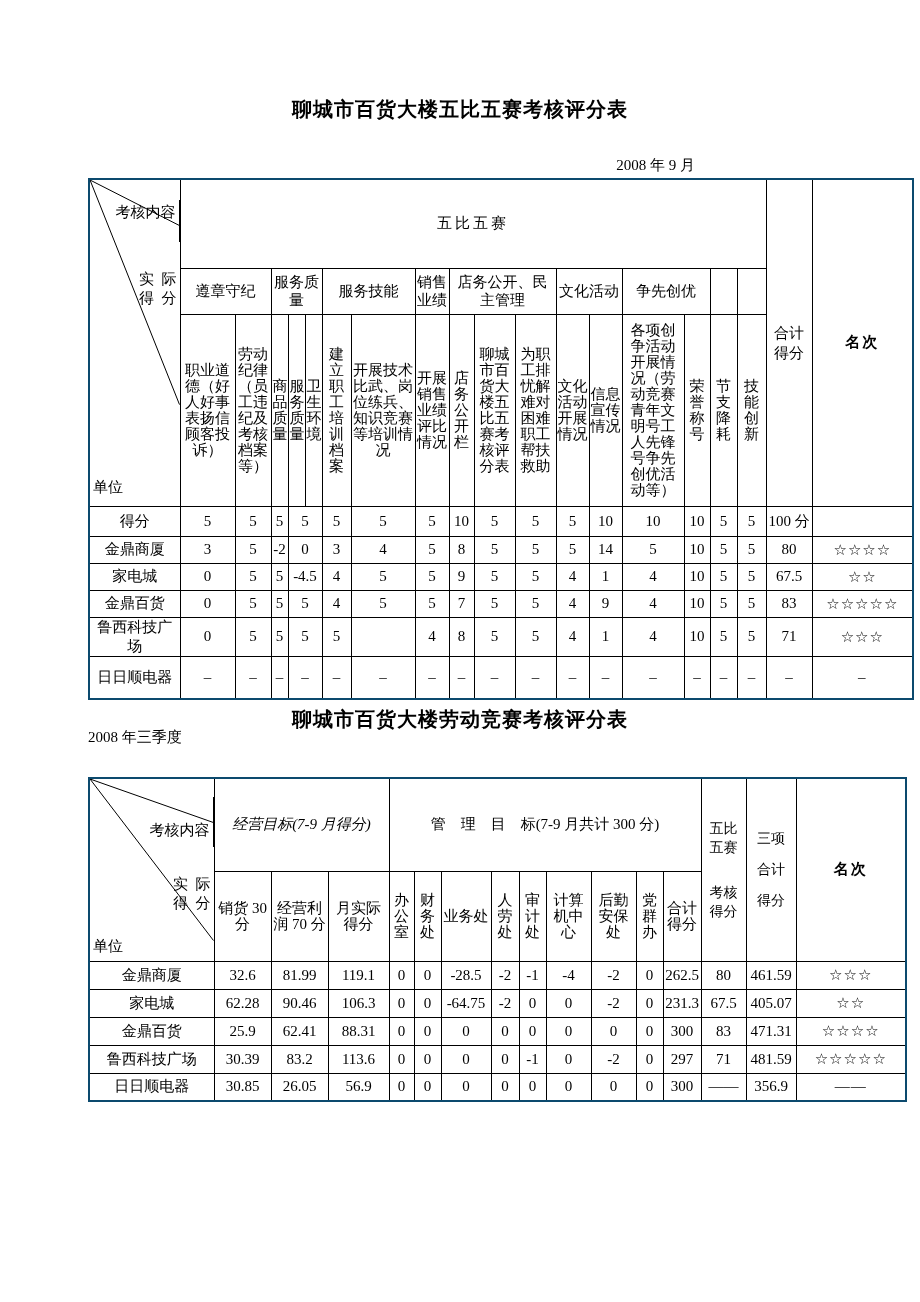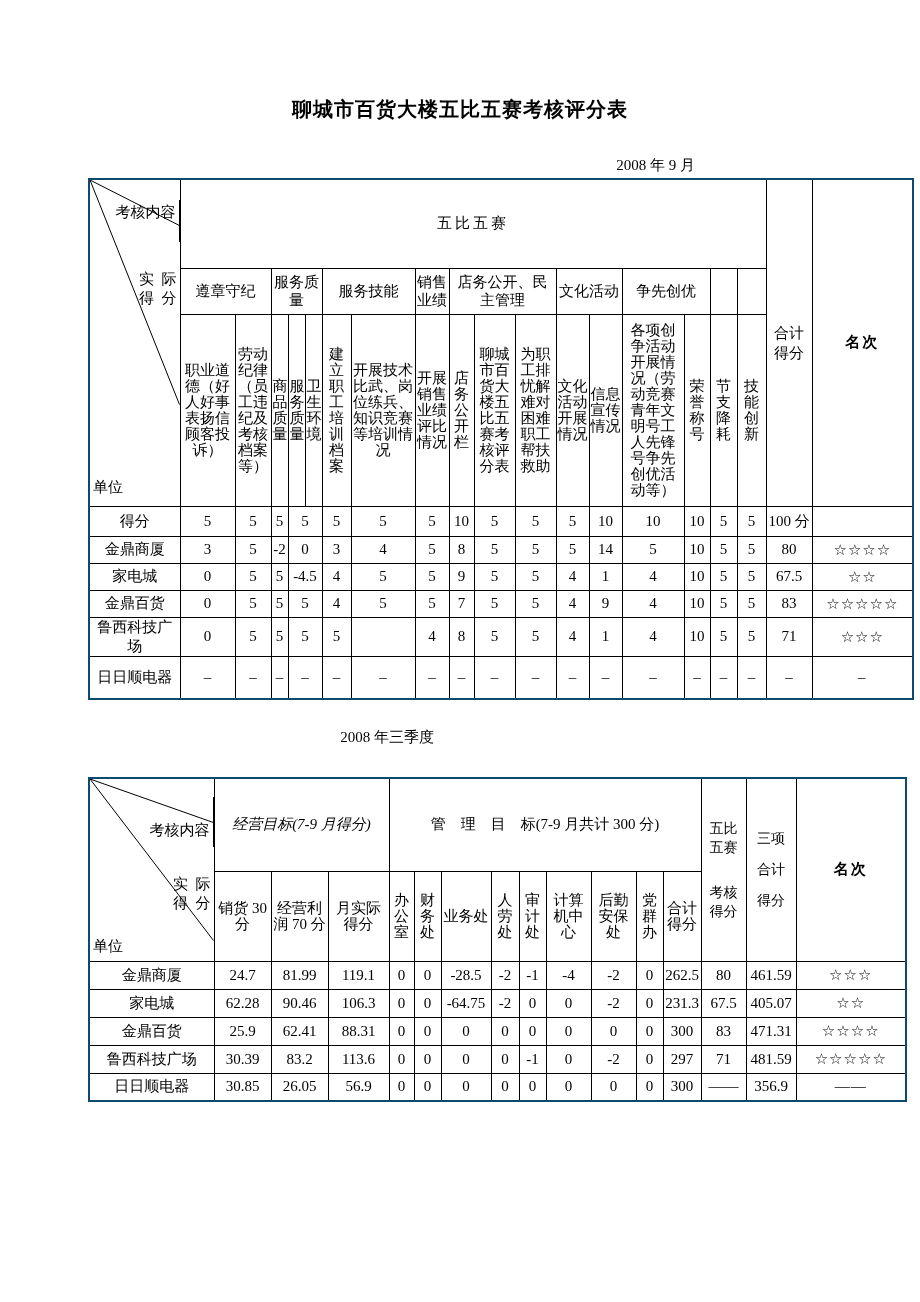--- a/index.html
+++ b/index.html
@@ -4,21 +4,21 @@
 <style>
   html,body{margin:0;padding:0;background:#fff;}
   .sheet{position:relative;width:920px;height:1302px;background:#fff;color:#000;
          font-family:"Liberation Serif",serif;overflow:hidden;}
   .doc-title{position:absolute;left:0;width:920px;text-align:center;
              font-weight:bold;font-size:20px;letter-spacing:1px;}
   #title1{top:96px;}
   #title2{top:706px;}
   .doc-date{position:absolute;font-size:15px;}
   #date1{top:156px;left:88px;width:607px;text-align:right;}
-  #date2{top:728px;left:88px;width:598px;text-align:center;}
+  #date2{top:728px;left:88px;width:598px;text-align:left;}
 
   table.tbl{position:absolute;border-collapse:collapse;table-layout:fixed;
             border:2px solid #0c4a6e;background:#fff;}
   .tbl td{border:1px solid #000;text-align:center;vertical-align:middle;
           padding:0 1px;font-size:15px;}
   .t1{left:88px;top:178px;width:824px;}
   .t2{left:88px;top:777px;width:817px;}
 
   
   .t1 tr.rA{height:89px;} .t1 tr.rB{height:46px;} .t1 tr.rC{height:192px;}
@@ -261,20 +261,21 @@
           <td>–</td>
           <td>–</td>
           <td>–</td>
           <td>–</td>
           <td>–</td>
           <td class="rank">–</td>
         </tr>
       </tbody>
   </table>
 
+  <div class="doc-title" id="title2">聊城市百货大楼劳动竞赛考核评分表</div>
   <div class="doc-date" id="date2">2008 年三季度</div>
 
   <table class="tbl t2">
     <colgroup>
       <col style="width:125px">
         <col style="width:57px">
         <col style="width:57px">
       <col style="width:61px">
         <col style="width:25px">
         <col style="width:27px">
@@ -328,21 +329,21 @@
         <td class="det">审计处</td>
         <td class="det">计算机中心</td>
         <td class="det">后勤安保处</td>
         <td class="det">党群办</td>
         <td class="det">合计得分</td>
       </tr>
     </thead>
     <tbody>
         <tr>
           <td>金鼎商厦</td>
-          <td>24.7</td>
+          <td>32.6</td>
           <td>81.99</td>
           <td>119.1</td>
           <td>0</td>
           <td>0</td>
           <td>-28.5</td>
           <td>-2</td>
           <td>-1</td>
           <td>-4</td>
           <td>-2</td>
           <td>0</td>

